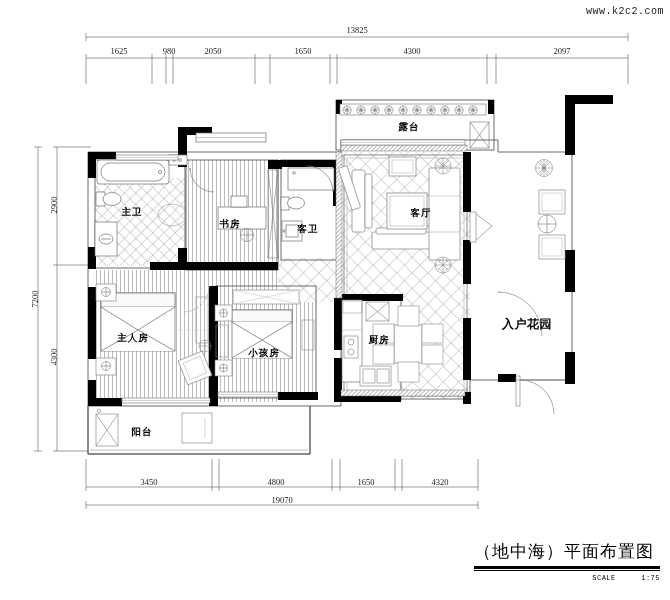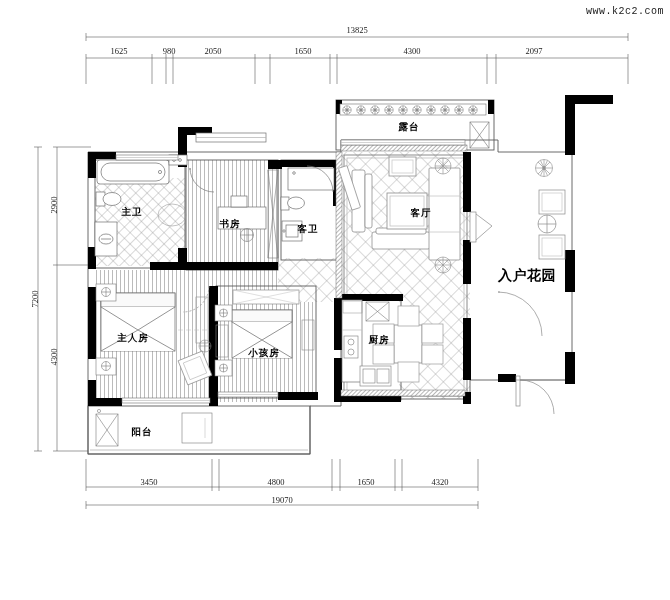--- a/index.html
+++ b/index.html
@@ -19,21 +19,21 @@
     position:absolute;font-family:"Liberation Serif","DejaVu Serif",serif;
     font-size:8.5px;color:#1b1b1b;white-space:nowrap;
     transform:translate(-50%,-50%);
   }
   .dimtxt.vert{transform:translate(-50%,-50%) rotate(-90deg);}
   .roomtxt{
     position:absolute;font-family:"DejaVu Sans","Liberation Sans",sans-serif;
     font-weight:bold;font-size:9.5px;color:#000;white-space:nowrap;
     transform:translate(-50%,-50%);letter-spacing:1px;
   }
-  .roomtxt.sm{font-size:14px;letter-spacing:.5px;}
+  .roomtxt.sm{font-size:12px;letter-spacing:.5px;margin-top:48px;}
   #title{
     position:absolute;left:474px;top:540px;width:186px;
   }
   #title .tt{
     font-family:"DejaVu Serif","Liberation Serif",serif;
     font-size:17px;color:#000;white-space:nowrap;letter-spacing:1px;
   }
   #title .rule1{height:2.5px;background:#000;margin-top:3px;}
   #title .rule2{height:1px;background:#000;margin-top:1.5px;}
   #title .sc{
@@ -583,21 +583,21 @@
       <line x1="178" y1="330" x2="210" y2="330"></line>
     </g>
   </svg>
 
   <div class="dimtxt" style="left:357px;top:30px;">13825</div>
   <div class="dimtxt" style="left:119px;top:51px;">1625</div>
   <div class="dimtxt" style="left:169px;top:51px;">980</div>
   <div class="dimtxt" style="left:213px;top:51px;text-align:center;">2050</div>
   <div class="dimtxt" style="left:303px;top:51px;">1650</div>
   <div class="dimtxt" style="left:412px;top:51px;">4300</div>
-  <div class="dimtxt" style="left:534px;top:51px;text-align:right;">2097</div>
+  <div class="dimtxt" style="left:562px;top:51px;text-align:right;">2097</div>
 
   <div class="dimtxt" style="left:149px;top:482px;">3450</div>
   <div class="dimtxt" style="left:276px;top:482px;">4800</div>
   <div class="dimtxt" style="left:366px;top:482px;">1650</div>
   <div class="dimtxt" style="left:440px;top:482px;">4320</div>
   <div class="dimtxt" style="left:282px;top:500px;">19070</div>
 
   <div class="dimtxt vert" style="left:35px;top:299px;">7200</div>
   <div class="dimtxt vert" style="left:54px;top:205px;">2900</div>
   <div class="dimtxt vert" style="left:54px;top:357px;">4300</div>
@@ -606,14 +606,24 @@
   <div class="roomtxt" style="left:230px;top:224px;">书房</div>
   <div class="roomtxt" style="left:308px;top:229px;">客卫</div>
   <div class="roomtxt" style="left:421px;top:213px;">客厅</div>
   <div class="roomtxt" style="left:409px;top:127px;">露台</div>
   <div class="roomtxt sm" style="left:527px;top:276px;">入户花园</div>
   <div class="roomtxt" style="left:379px;top:340px;">厨房</div>
   <div class="roomtxt" style="left:133px;top:338px;">主人房</div>
   <div class="roomtxt" style="left:264px;top:353px;">小孩房</div>
   <div class="roomtxt" style="left:142px;top:432px;">阳台</div>
 
+  <div id="title">
+    <div class="tt">（地中海）平面布置图</div>
+    <div class="rule1"></div>
+    <div class="rule2"></div>
+    <div class="sc">
+      <span>SCALE</span>
+      <span class="g"></span>
+      <span>1:75</span>
+    </div>
+  </div>
 
 </div>
 
 </body></html>

